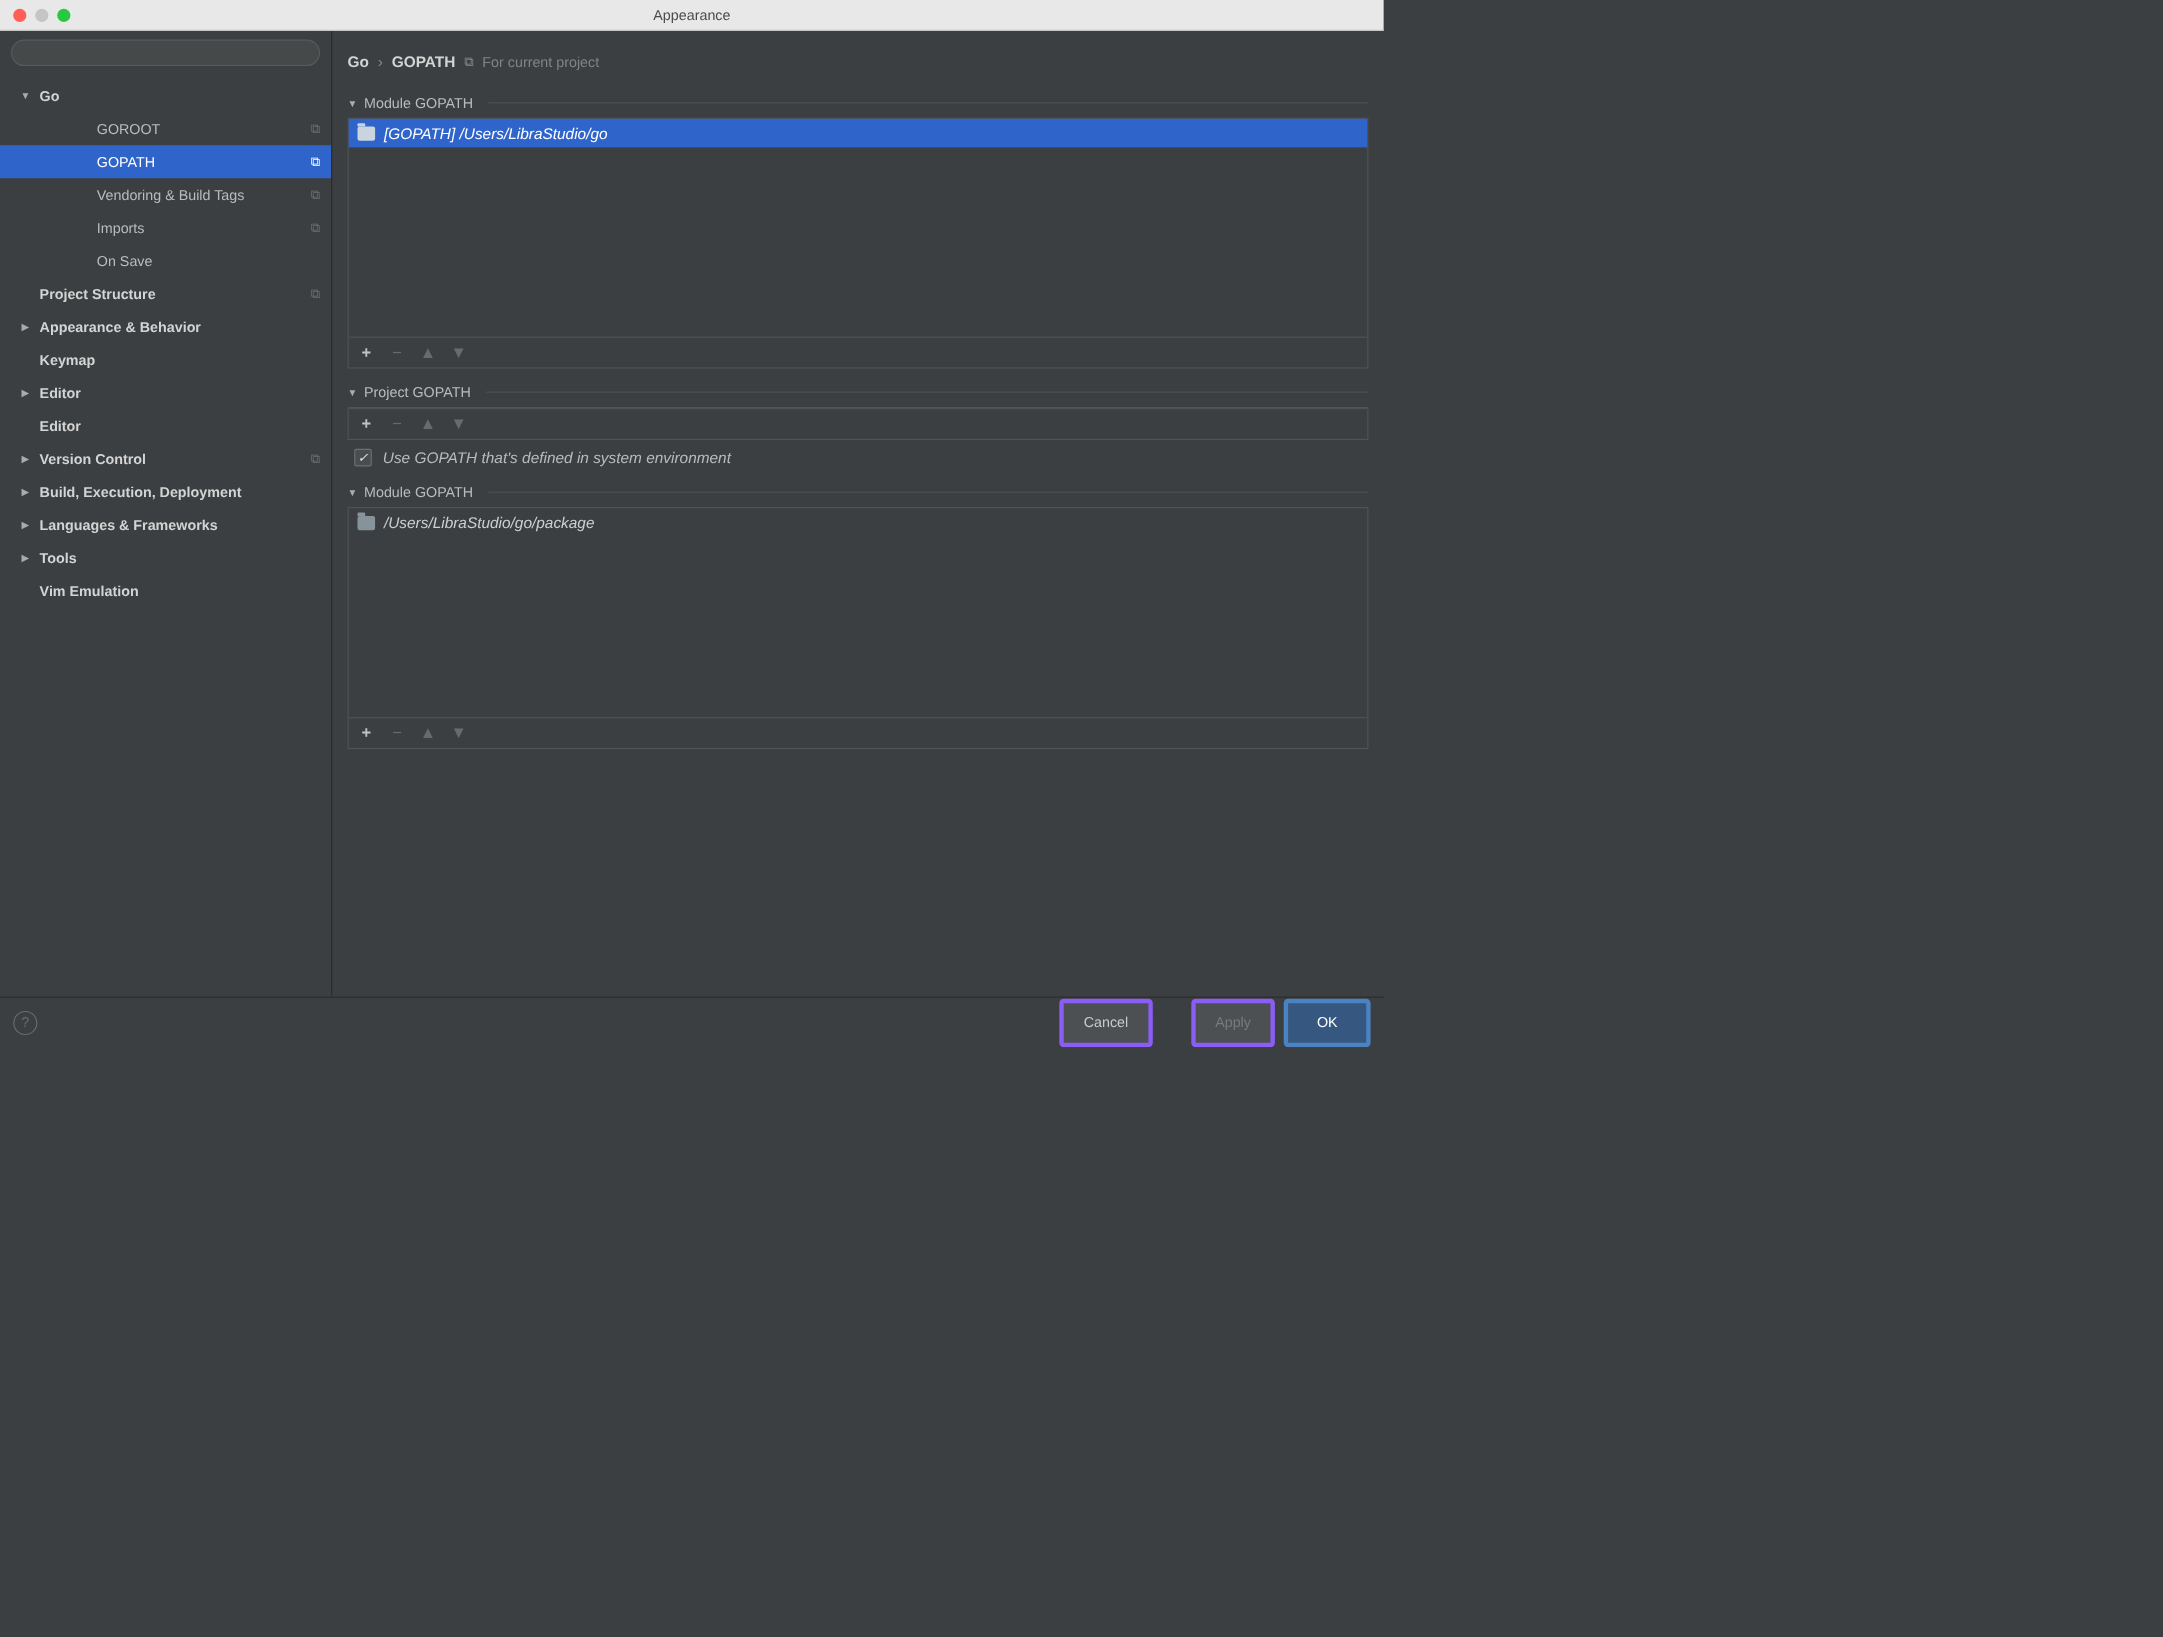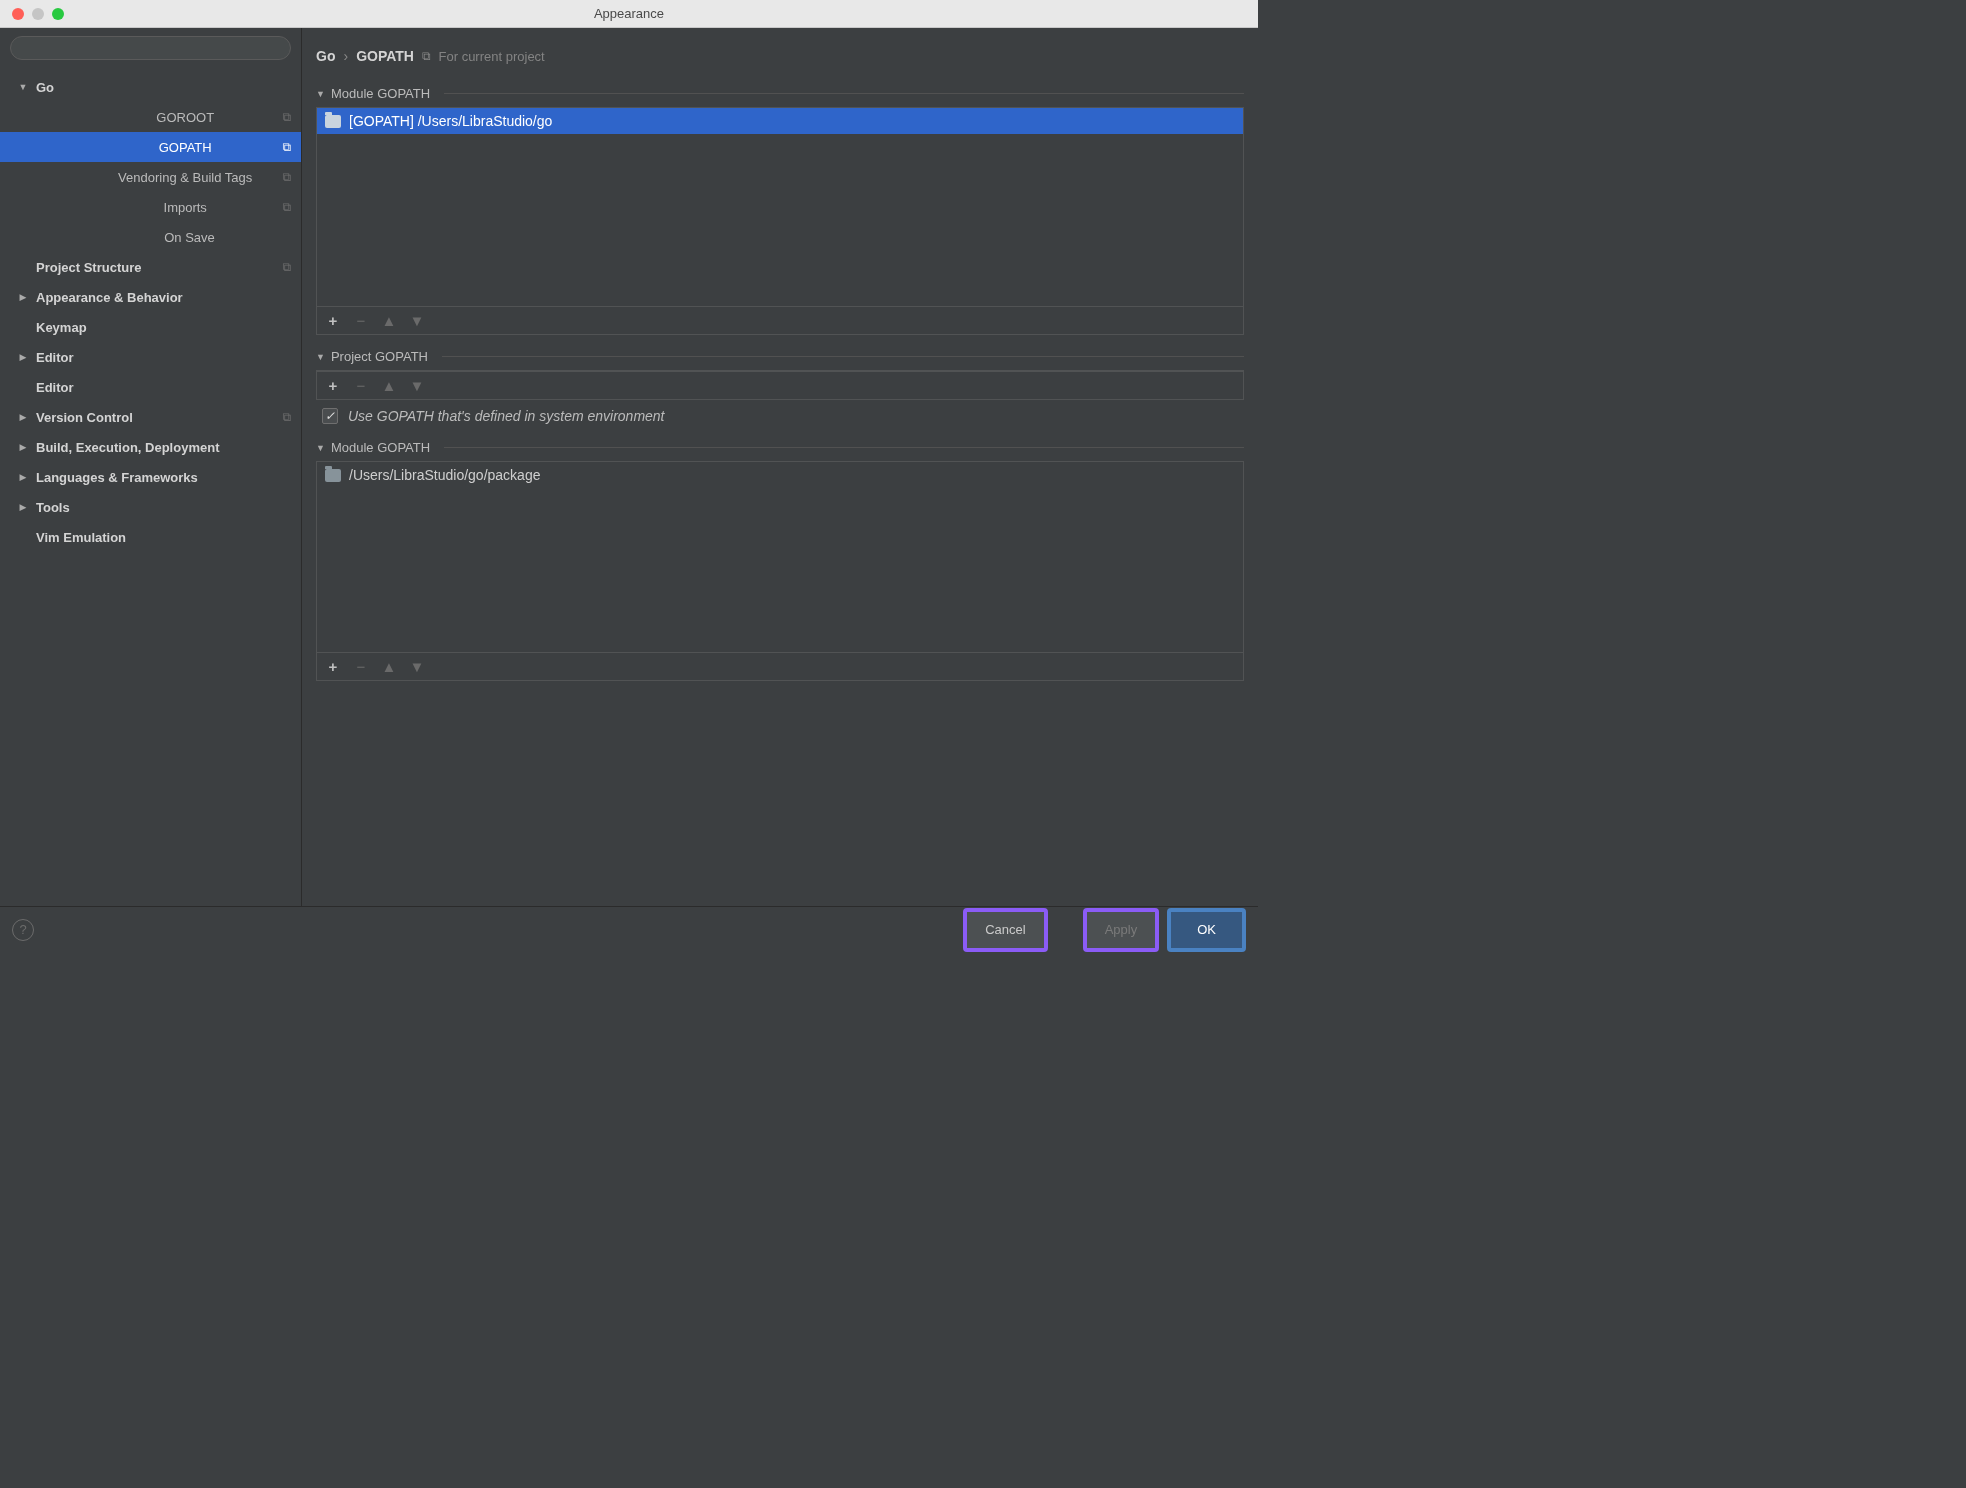--- a/index.html
+++ b/index.html
@@ -93,21 +93,21 @@
 }
 .tree-row {
   height: 30px;
   display: flex;
   align-items: center;
   padding-left: 16px;
   padding-right: 10px;
   cursor: pointer;
   position: relative;
 }
-.tree-row.lvl1 { padding-left: 88px; text-align: center; }
+.tree-row.lvl1 { padding-left: 88px; }
 
 .tree-arrow {
   width: 14px;
   display: inline-flex;
   align-items: center;
   justify-content: center;
   margin-right: 6px;
   font-size: 9px;
   color: #aaa;
 }
@@ -165,20 +165,21 @@
   margin-left: 8px;
 }
 
 .list-box {
   border: 1px solid #515354;
   background: #3c3f41;
   margin-top: 2px;
 }
 .list-content {
   min-height: 190px;
+  font-style: italic;
 }
 .list-content.h1 { min-height: 198px; }
 .list-content.h2 { min-height: 150px; }
 .list-content.h3 { min-height: 190px; }
 .list-row {
   height: 26px;
   display: flex;
   align-items: center;
   padding: 0 8px;
   gap: 8px;

